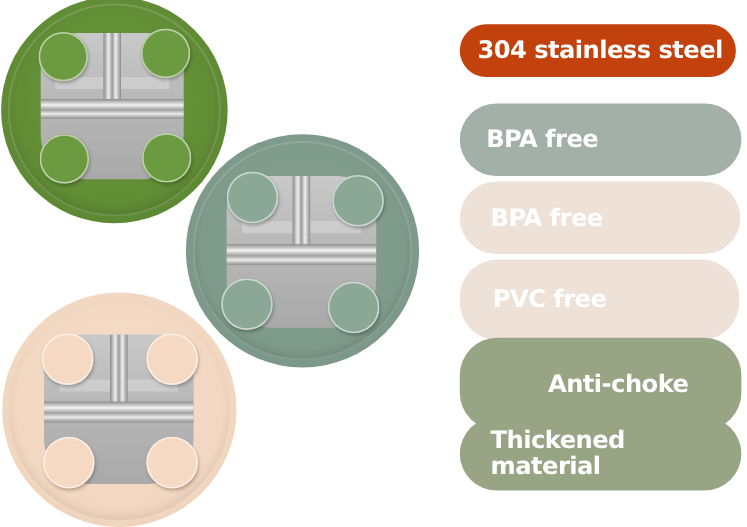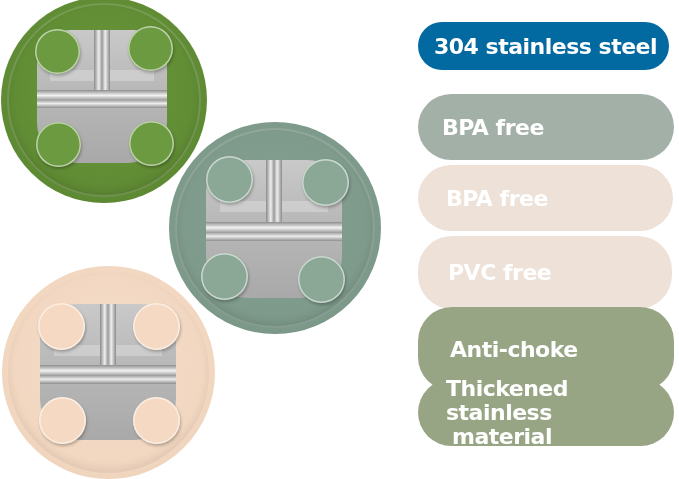--- a/index.html
+++ b/index.html
@@ -50,31 +50,30 @@
     <div class="hl"></div>
       <div class="vbar"></div>
       <div class="hbar"></div>
   </div>
   <div class="foot" style="left:36px; top:37px; width:47px; height:47px; background:#f6d9c2;"></div>
   <div class="foot" style="left:131px; top:37px; width:47px; height:47px; background:#f6d9c2;"></div>
   <div class="foot" style="left:37px; top:131px; width:47px; height:47px; background:#f6d9c2;"></div>
   <div class="foot" style="left:131px; top:131px; width:47px; height:47px; background:#f6d9c2;"></div>
 </div>
 
-<div class="pill" style="top:22px; width:251px; height:48px; background:#0369a1; padding-left:16px; font-size:22px;">
+<div class="pill" style="top:22px; width:251px; height:48px; background:#c2410c; padding-left:16px; font-size:22px;">
   <span>304 stainless steel</span>
 </div>
 <div class="pill" style="top:94px; width:256px; height:66px; background:#a3b0a8; padding-left:24px; font-size:22px;">
   <span>BPA free</span>
 </div>
 <div class="pill" style="top:165px; width:255px; height:66px; background:#ede1d8; padding-left:28px; font-size:22px;">
   <span>BPA free</span>
 </div>
 <div class="pill" style="top:236px; width:254px; height:73px; background:#ede1d8; padding-left:30px; font-size:22px;">
   <span>PVC free</span>
 </div>
-<div class="pill" style="top:307px; width:256px; height:84px; background:#97a585; padding-left:32px; font-size:22px;">
+<div class="pill" style="top:307px; width:256px; height:84px; background:#97a585; padding-left:32px; font-size:22px;justify-content:center;">
   <span>Anti-choke</span>
 </div>
 <div class="pill" style="top:379px; width:256px; height:67px; background:#97a585; padding-left:30px; font-size:22px; flex-direction:column; align-items:flex-start; justify-content:center; line-height:24px;">
-  <span style="margin-left:-2px;">Thickened stainless</span>
-  <span style="margin-left:4px;">material</span>
+  <span style="margin-left:-2px;">Thickened material</span>
 </div>
 
 </body></html>

